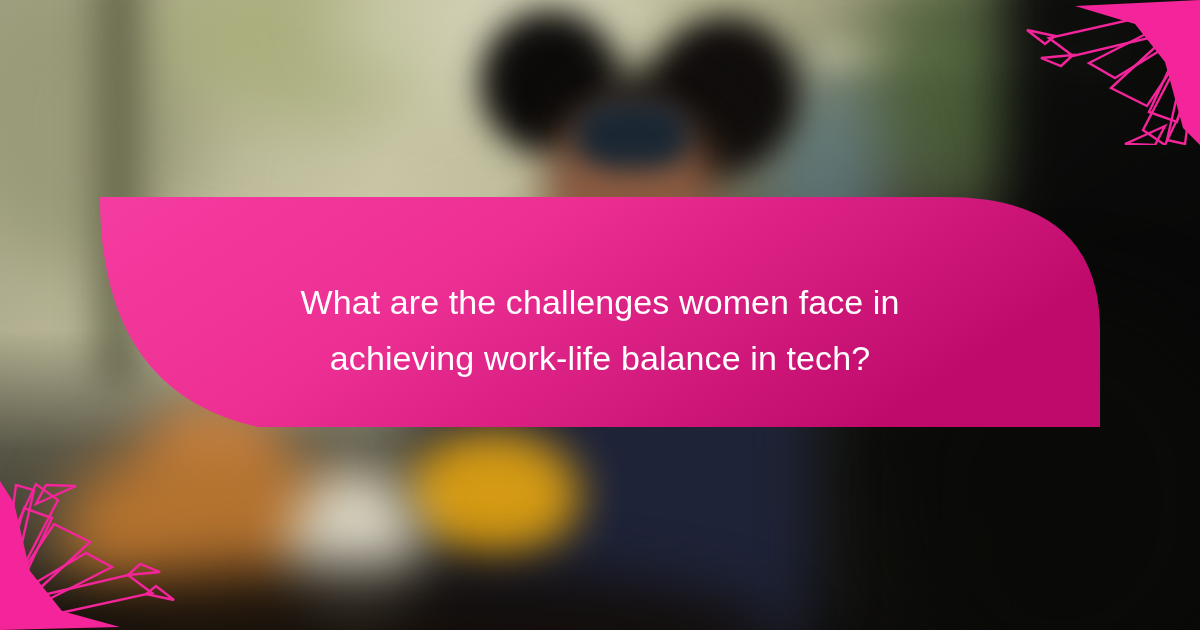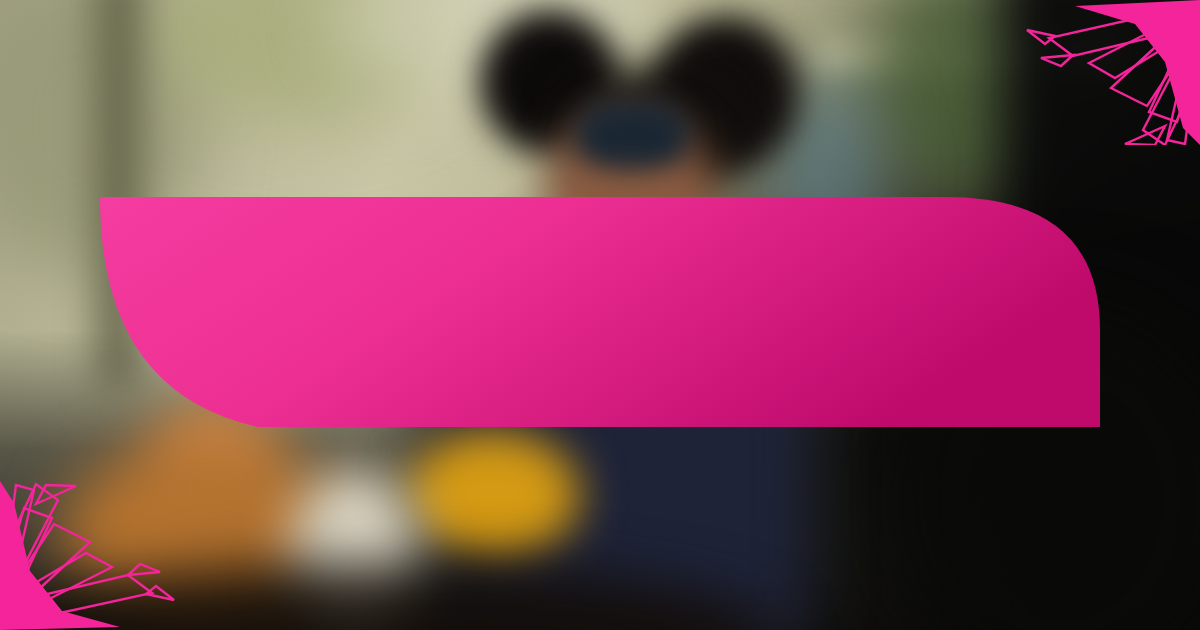--- a/index.html
+++ b/index.html
@@ -131,20 +131,22 @@
         <linearGradient id="bannerGrad" x1="0" y1="0" x2="1" y2="0.35">
           <stop offset="0" stop-color="#f53ca0"></stop>
           <stop offset="0.42" stop-color="#ed2f93"></stop>
           <stop offset="1" stop-color="#bf0a6c"></stop>
         </linearGradient>
       </defs>
 
       <path d="M100,197 L945,197 Q1100,197 1100,330 L1100,427 L258,427 Q100,392 100,197 Z" fill="url(#bannerGrad)"></path>
     </svg>
 
+    <div class="headline">What are the challenges women face in
+achieving work-life balance in tech?</div>
   </div>
 
   <svg class="orn orn-tr" viewBox="0 0 185 145" xmlns="http://www.w3.org/2000/svg">
     <g fill="none" stroke="#f4249a" stroke-width="2.4" stroke-linejoin="miter">
 
       <path d="M185,0 L185,145 L168,128 L150,62 L120,24 L60,6 Z" fill="#f4249a" stroke="none"></path>
 
       <path d="M181,5 L34,38 L58,56 L176,28"></path>
       <path d="M178,10 L74,63 L100,78 L172,34"></path>
 

